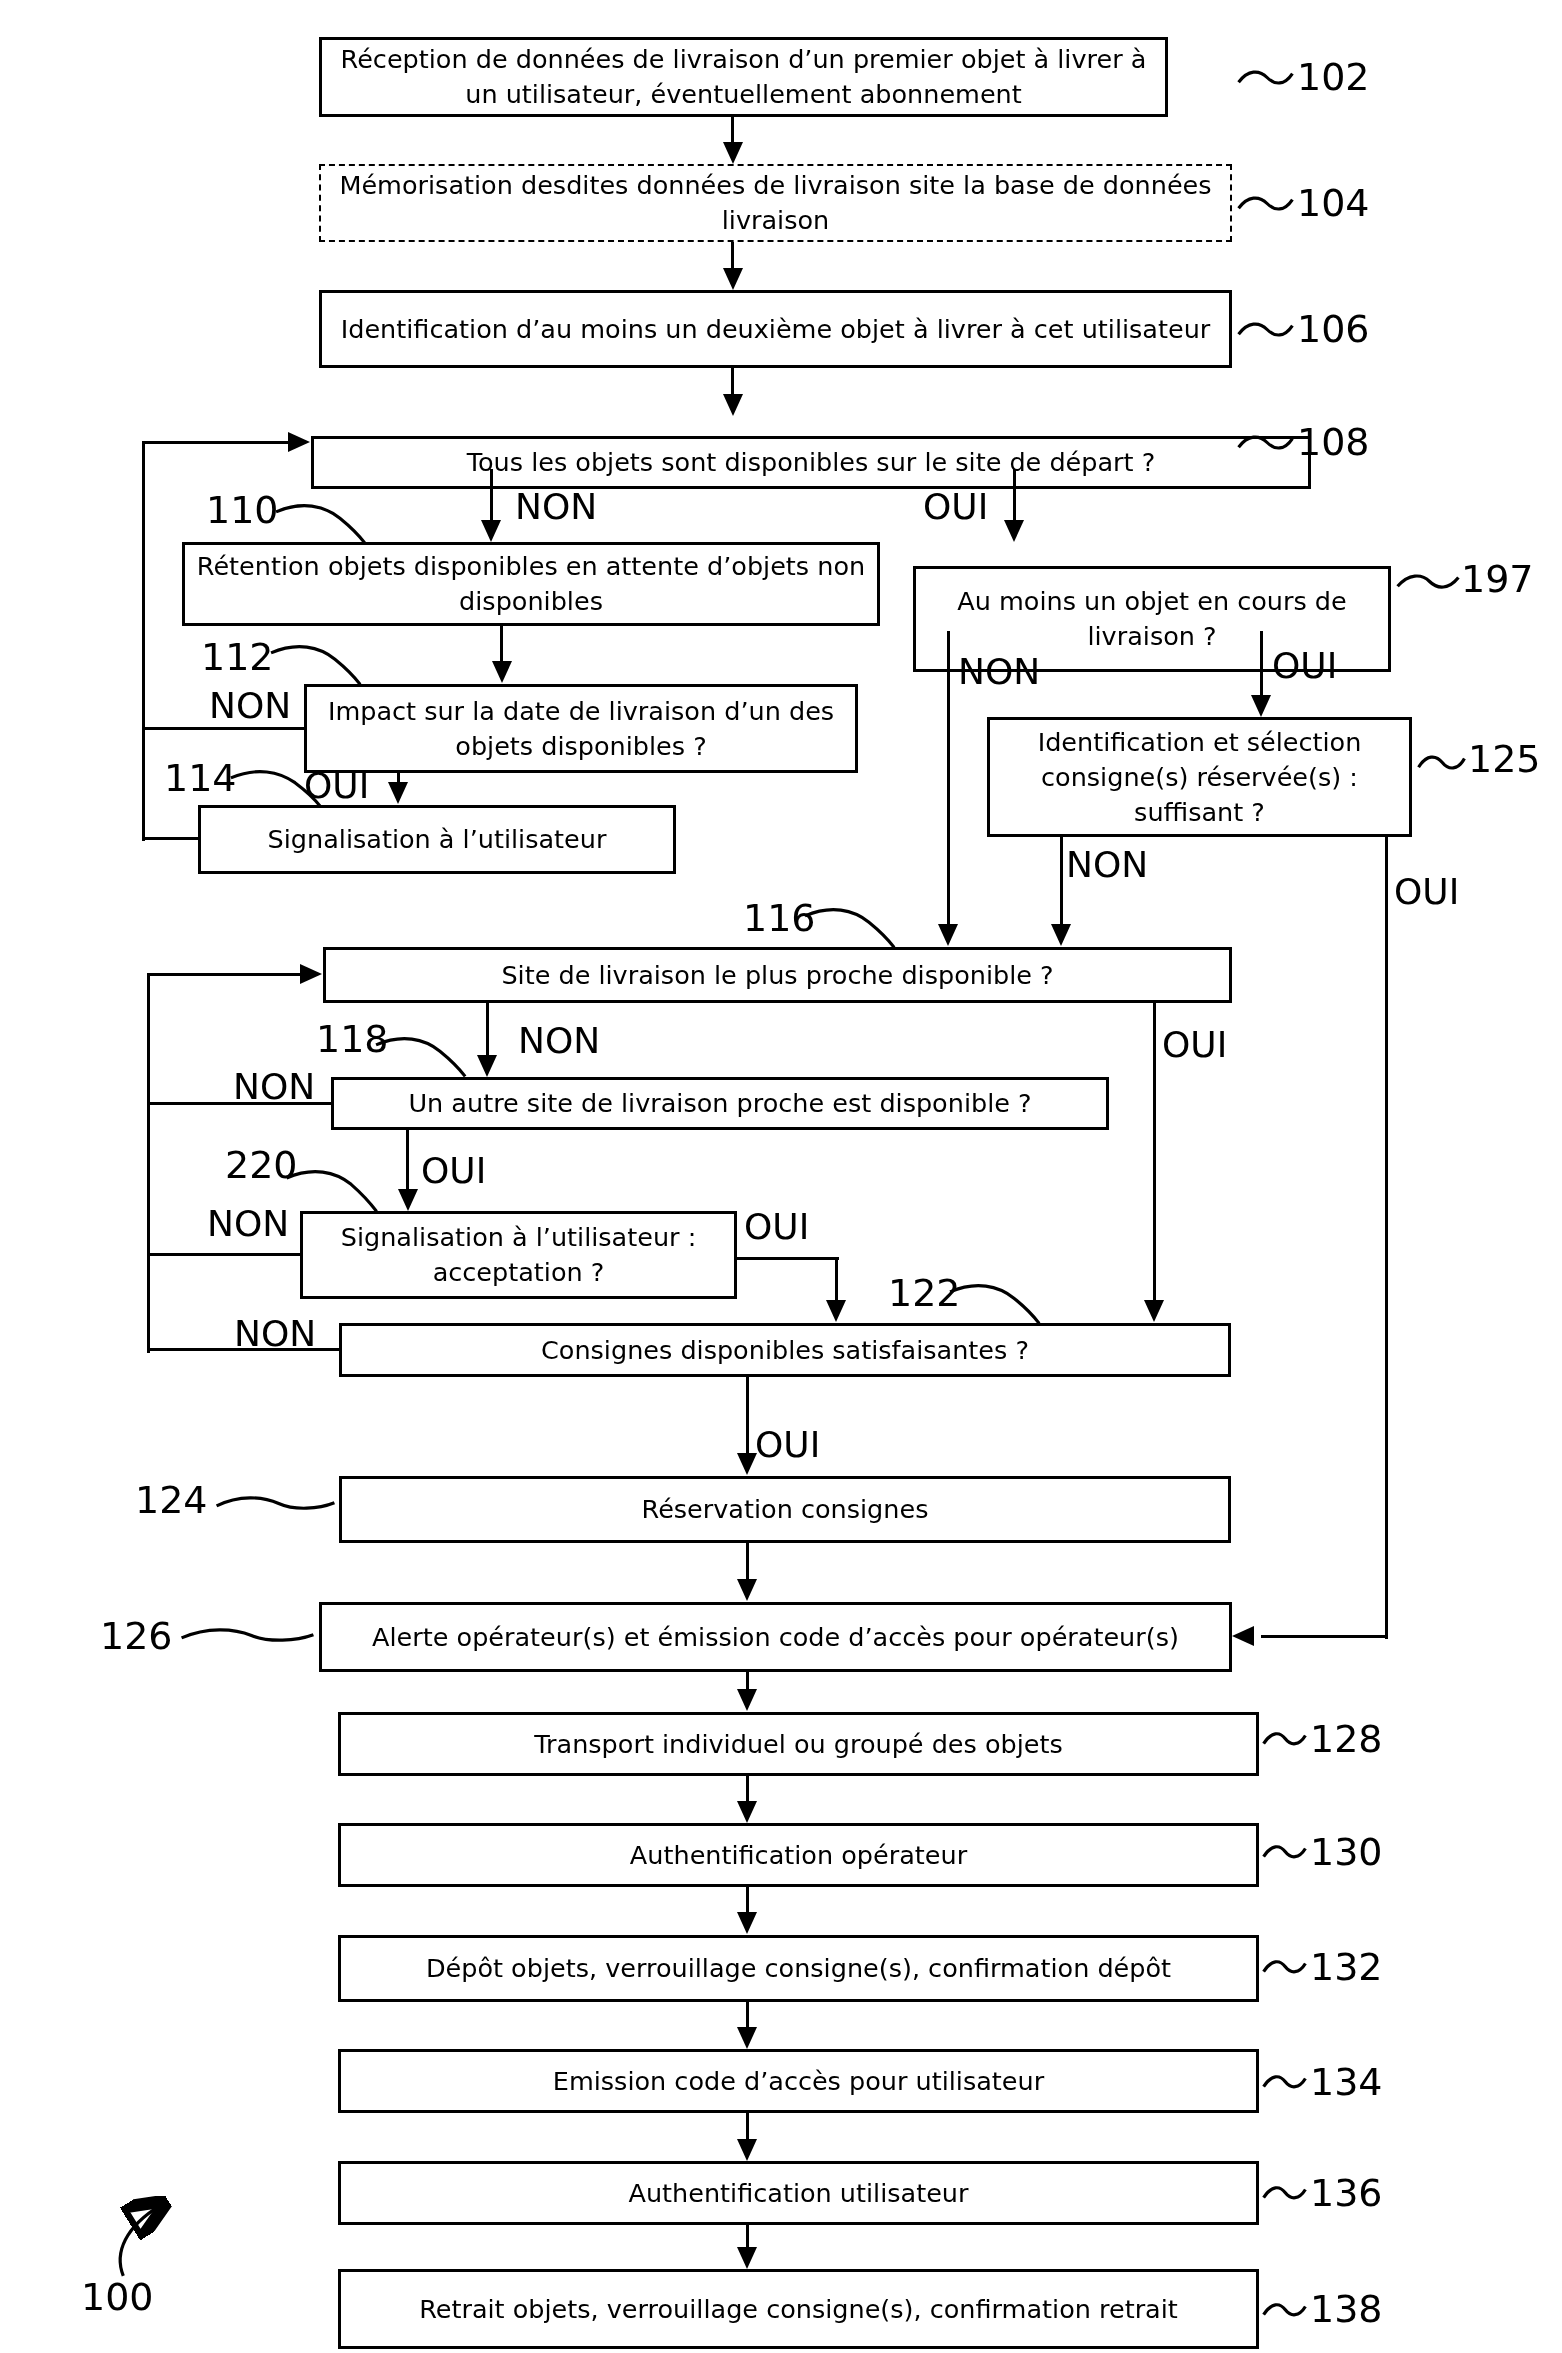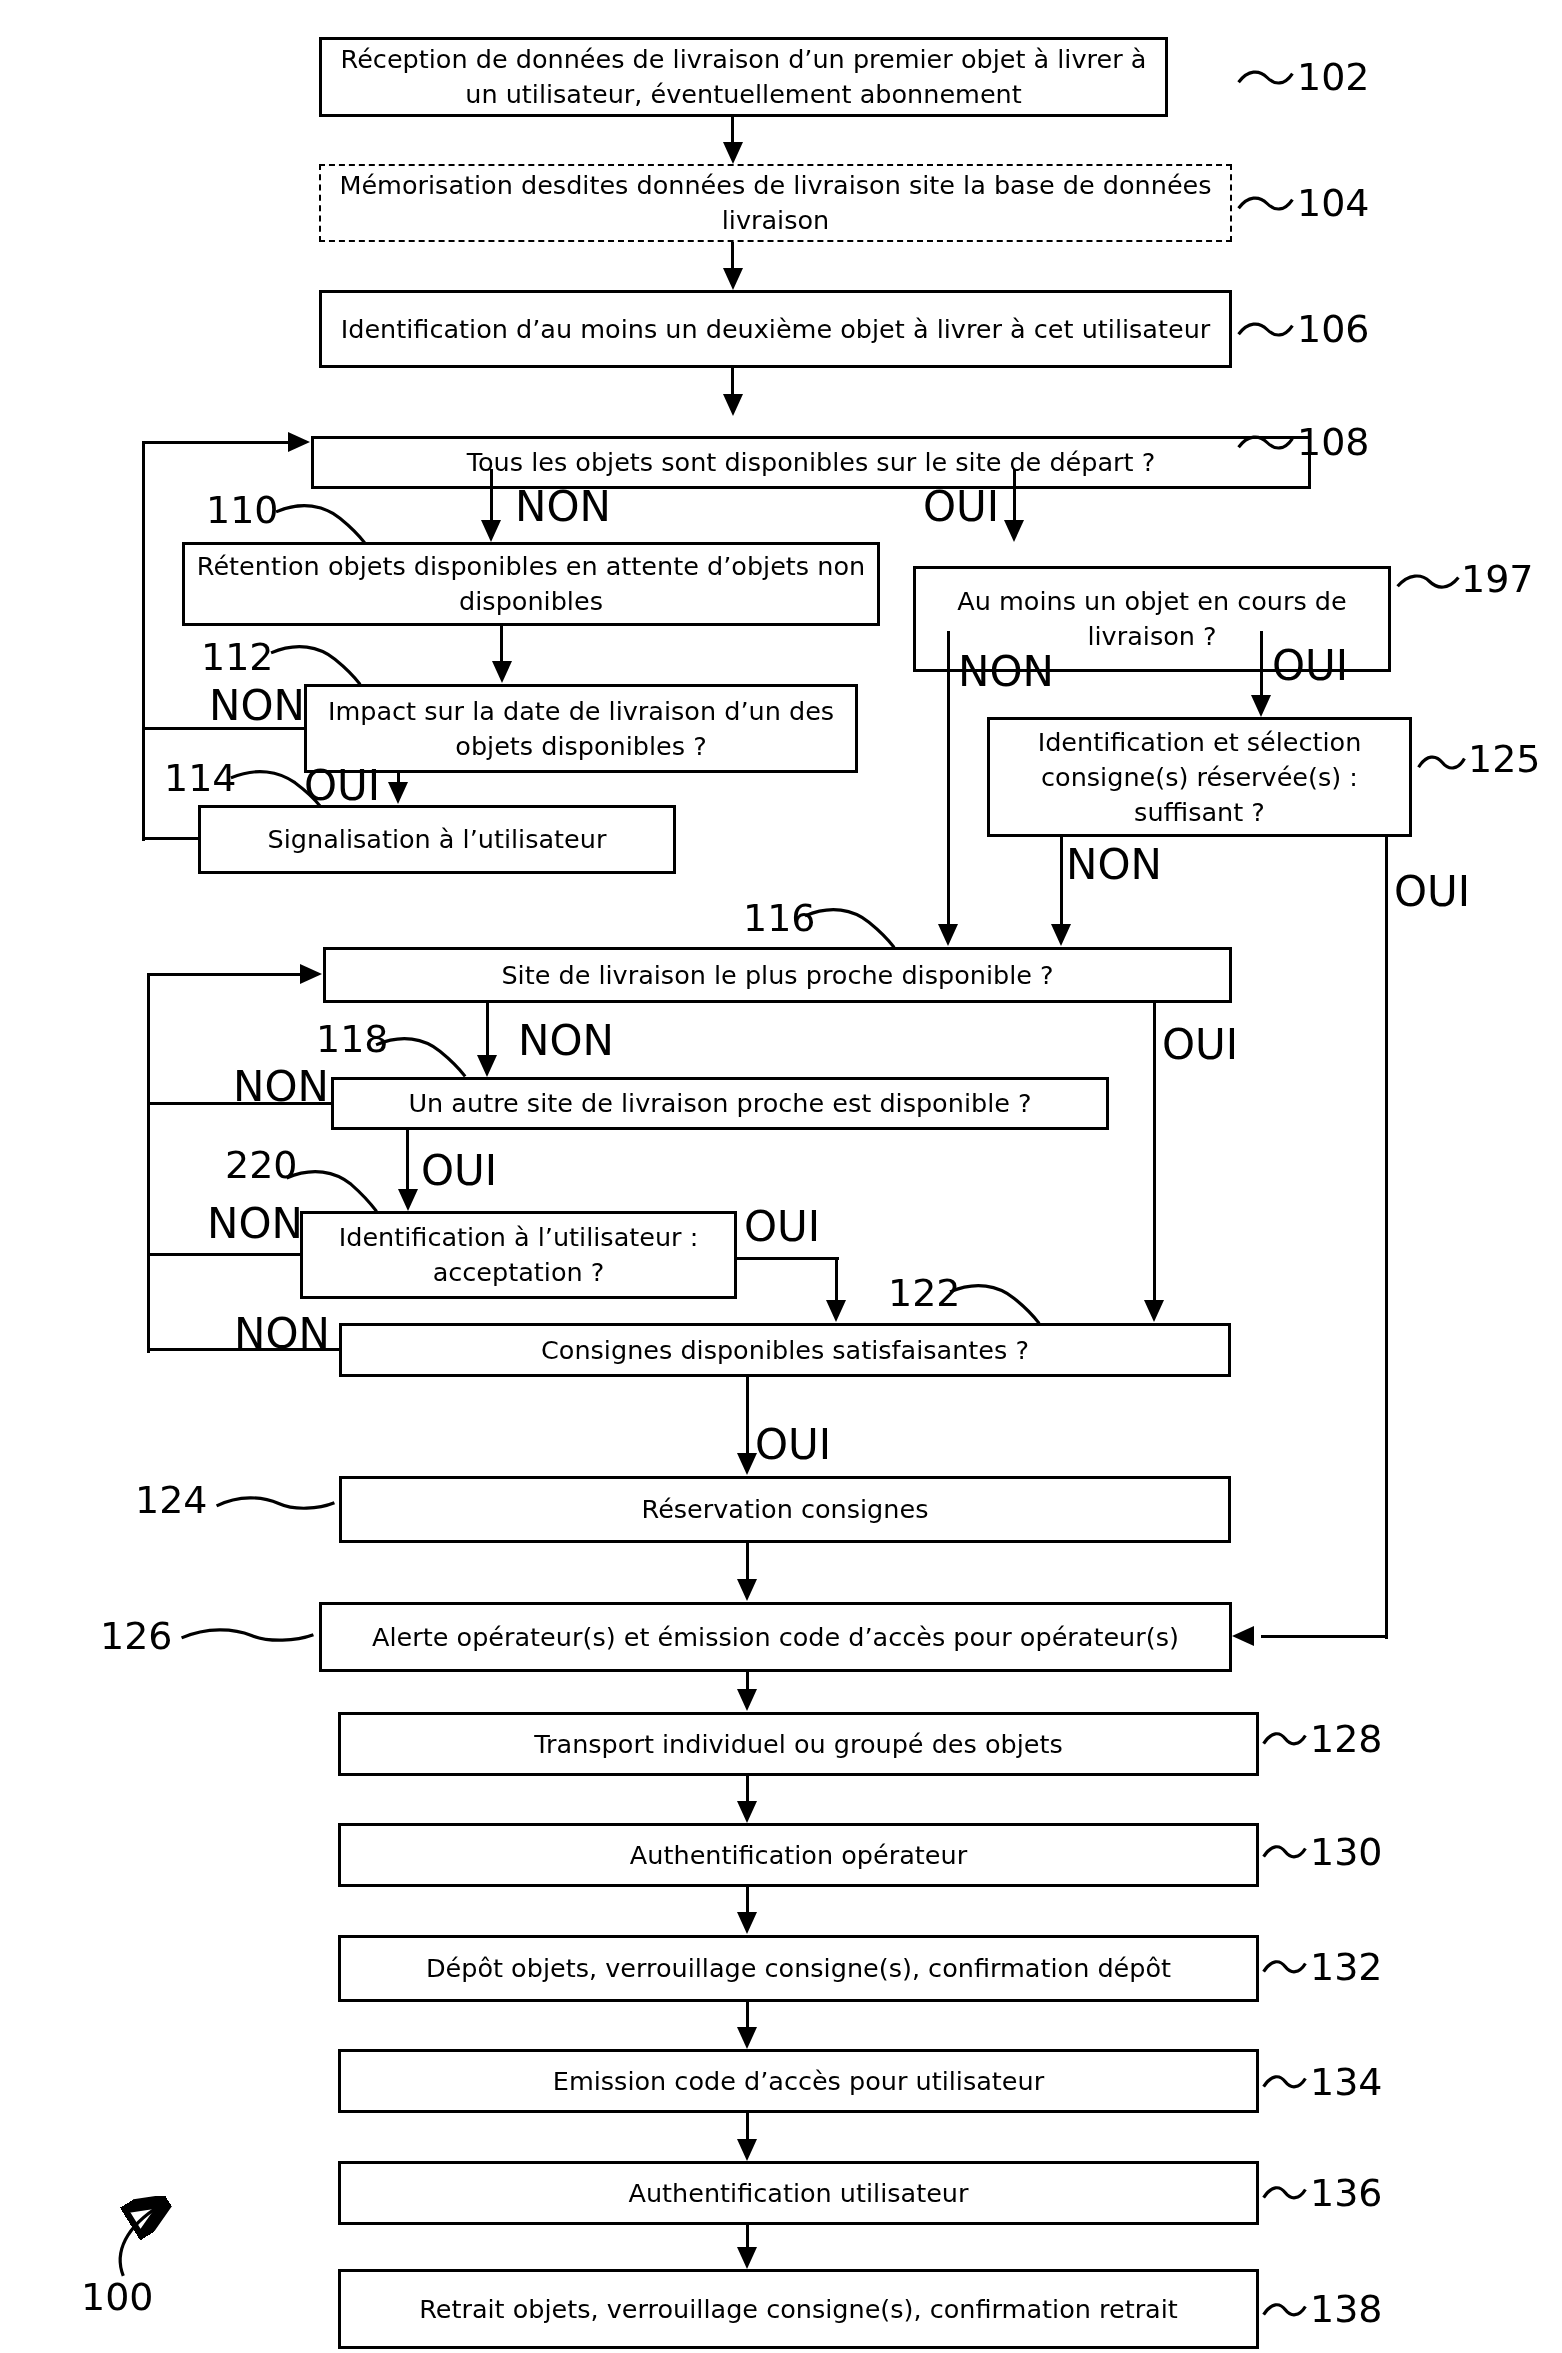--- a/index.html
+++ b/index.html
@@ -12,21 +12,21 @@
     display:flex;align-items:center;justify-content:center;text-align:center;
     font-size:25.5px;line-height:35px;padding:0 11px;
   }
   .fbox.dashed{border:2.4px dashed #000;}
   .vl,.hl{position:absolute;background:#000;}
   .vl{width:3.2px;}
   .hl{height:3.2px;}
   .ah-d{position:absolute;width:0;height:0;border-left:10.4px solid transparent;border-right:10.4px solid transparent;border-top:22px solid #000;}
   .ah-r{position:absolute;width:0;height:0;border-top:10.4px solid transparent;border-bottom:10.4px solid transparent;border-left:22px solid #000;}
   .ah-l{position:absolute;width:0;height:0;border-top:10.4px solid transparent;border-bottom:10.4px solid transparent;border-right:22px solid #000;}
-  .elabel{position:absolute;font-size:42px;line-height:37px;}
+  .elabel{position:absolute;font-size:36px;line-height:37px;}
   .ref{position:absolute;font-size:38px;line-height:43px;}
   .lead{position:absolute;}
   .lead path{stroke:#000;stroke-width:4;fill:none;}
   .fig-label{position:absolute;font-size:38px;line-height:43px;}
 </style>
 </head>
 <body>
 
 <div id="canvas">
 
@@ -57,21 +57,21 @@
   <div class="fbox" style="left:198px;top:805px;width:478px;height:69px">
       <span>Signalisation à l’utilisateur</span>
     </div>
   <div class="fbox" style="left:323px;top:947px;width:909px;height:56px">
       <span>Site de livraison le plus proche disponible ?</span>
     </div>
   <div class="fbox" style="left:331px;top:1077px;width:778px;height:53px">
       <span>Un autre site de livraison proche est disponible ?</span>
     </div>
   <div class="fbox" style="left:300px;top:1211px;width:437px;height:88px">
-      <span>Identification à l’utilisateur : acceptation ?</span>
+      <span>Signalisation à l’utilisateur : acceptation ?</span>
     </div>
   <div class="fbox" style="left:339px;top:1323px;width:892px;height:54px">
       <span>Consignes disponibles satisfaisantes ?</span>
     </div>
   <div class="fbox" style="left:339px;top:1476px;width:892px;height:67px">
       <span>Réservation consignes</span>
     </div>
   <div class="fbox" style="left:319px;top:1602px;width:913px;height:70px">
       <span>Alerte opérateur(s) et émission code d’accès pour opérateur(s)</span>
     </div>

